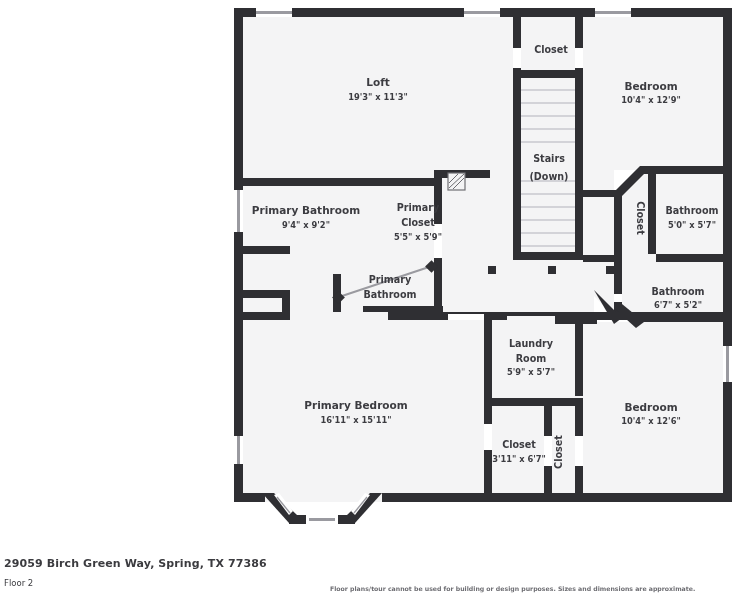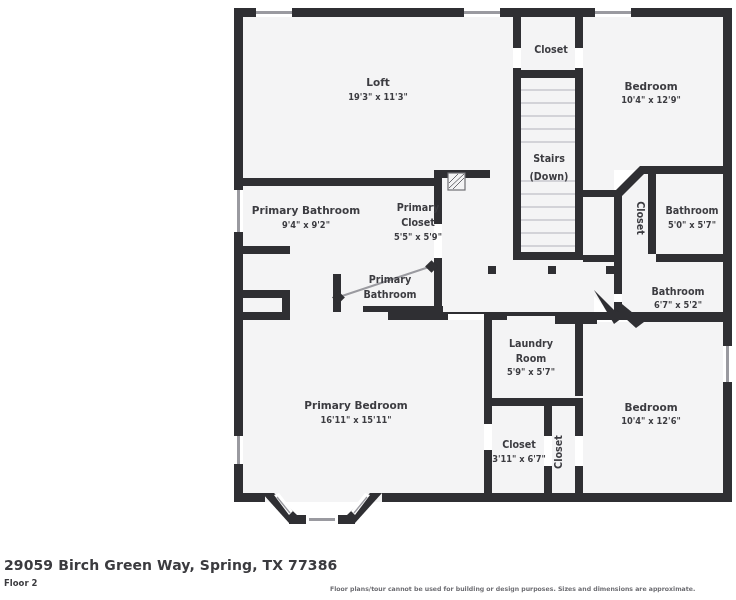--- a/index.html
+++ b/index.html
@@ -3,22 +3,22 @@
 <meta charset="utf-8">
 <style>
   html,body{margin:0;padding:0;background:#ffffff;}
   body{
     width:736px;height:600px;position:relative;overflow:hidden;
     font-family:"DejaVu Sans","Liberation Sans",sans-serif;
     color:#3c3c41;
   }
   #plan{position:absolute;left:0;top:0;width:736px;height:545px;}
   .footer{position:absolute;left:0;top:545px;width:736px;height:55px;}
-  .addr{position:absolute;left:4px;top:12px;font-size:14px;font-weight:bold;color:#3b3b3f;letter-spacing:0.1px;}
-  .floorlbl{position:absolute;left:4px;top:33px;font-size:8.5px;font-weight:bold;color:#3b3b3f;}
+  .addr{position:absolute;left:4px;top:12px;font-size:11px;font-weight:bold;color:#3b3b3f;letter-spacing:0.1px;}
+  .floorlbl{position:absolute;left:4px;top:33px;font-size:8.5px;font-weight:normal;color:#3b3b3f;}
   .disclaimer{position:absolute;left:330px;top:40px;font-size:6.2px;font-weight:bold;color:#6e6e73;white-space:nowrap;}
   svg text{font-family:"DejaVu Sans","Liberation Sans",sans-serif;fill:#3c3c41;}
   .rname{font-size:10.5px;font-weight:bold;}
   .rdim{font-size:8.3px;font-weight:bold;}
   .rname-sm{font-size:9.6px;font-weight:bold;}
 </style>
 </head>
 <body>
 
 <div id="planwrap">

